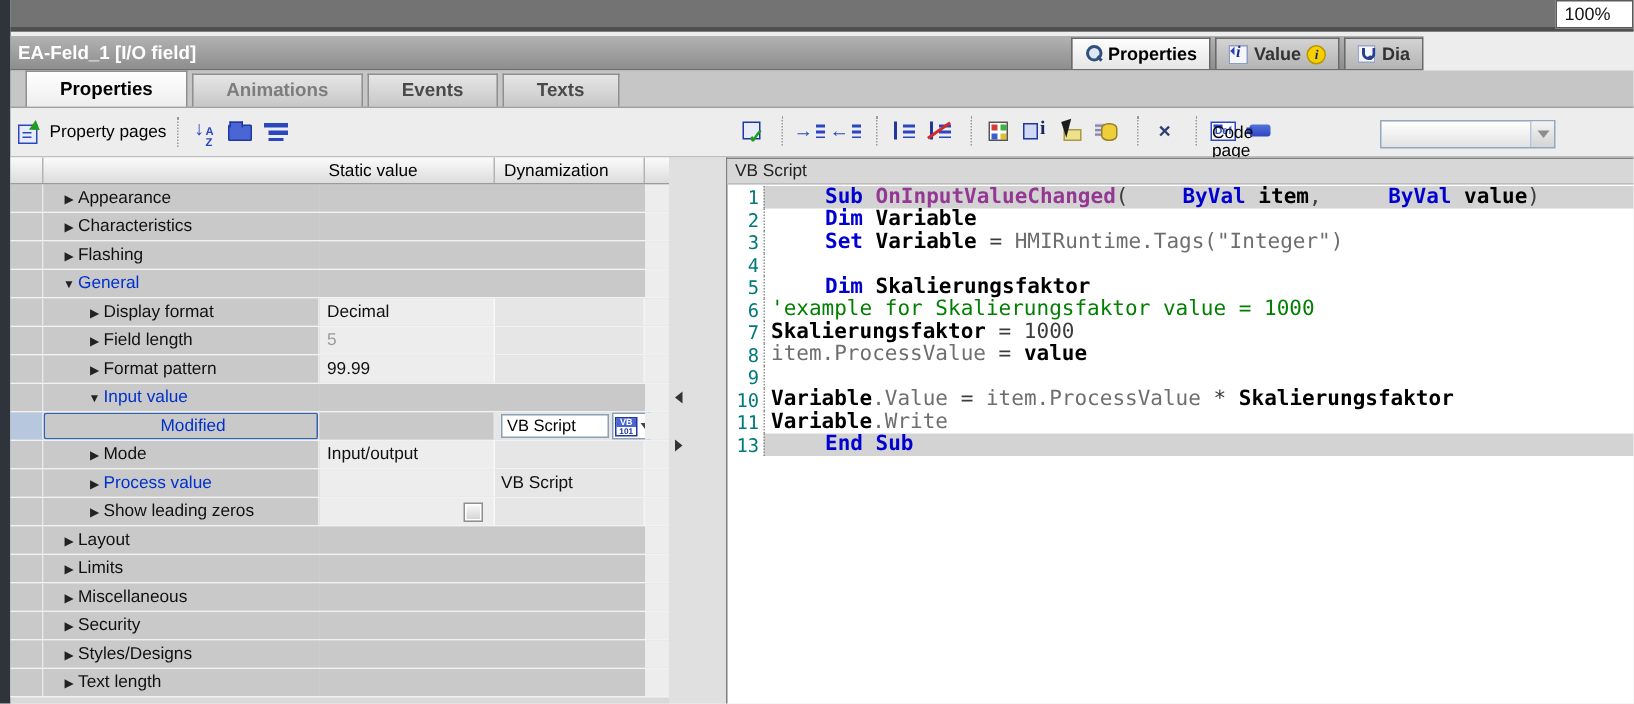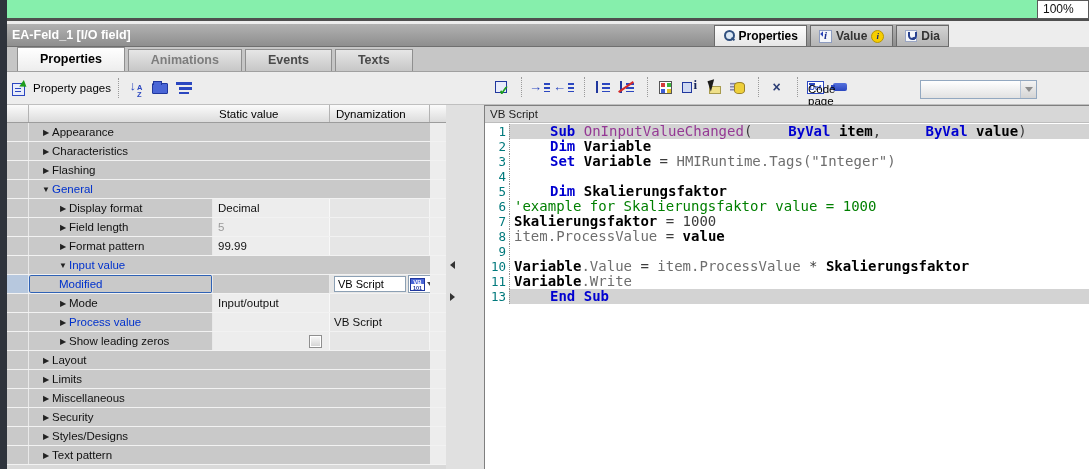--- a/index.html
+++ b/index.html
@@ -2,21 +2,21 @@
 <html><head>
 <meta charset="utf-8">
 <style>
   * { box-sizing: border-box; margin: 0; padding: 0; }
   html,body { width:1089px; height:469px; overflow:hidden;
     font-family:"Liberation Sans", sans-serif; background:#ededed; }
   .abs { position:absolute; }
 
   
   #left-strip { left:0; top:0; width:7px; height:469px; background:#2e333c; }
-  #top-bar { left:7px; top:0; width:1082px; height:21px; background:#86efac;
+  #top-bar { left:7px; top:0; width:1082px; height:21px; background:#737373;
     border-bottom:3px solid #4f4f4f; }
   #zoom-box { right:0; top:0; width:52px; height:19px; background:#fff;
     border:1px solid #5a5a5a; font-size:12px; line-height:17px; padding-left:5px; color:#111; }
 
   
   #title-bar { left:7px; top:24px; width:942px; height:23px;
     background:linear-gradient(#b2b2b2,#8e8e8e); border-bottom:1px solid #6f6f6f; overflow:hidden; }
   #title-text { left:5px; top:0; height:23px; line-height:23px; color:#fff;
     font-weight:bold; font-size:12.5px; }
   #insp-tabs { right:0; bottom:0; display:flex; gap:3px; }
@@ -187,21 +187,21 @@
   #editor { left:484px; top:105px; width:605px; height:364px; background:#fff;
     border-left:1px solid #7f7f7f; border-top:1px solid #7f7f7f; }
   #ed-header { height:17px; background:#d7d7d7; border-bottom:1px solid #bdbdbd;
     font-size:11.5px; line-height:16px; padding-left:5px; color:#222; }
   #code { font-family:"DejaVu Sans Mono", monospace; font-size:14px; padding-top:1px; }
   .cline { display:flex; height:15px; line-height:15px; }
   .ln { width:24px; text-align:right; padding-right:3px; color:#00797c; font-size:12.5px; flex:none; }
   .lbody { flex:1; border-left:1px dotted #8f8f8f; padding-left:4px; white-space:pre; }
   .cline.hl .lbody { background:#d3d3d3; }
   .kw { color:#0000d0; font-weight:bold;margin-left:36px; }
-  .proc { color:#943894; font-weight:normal; }
+  .proc { color:#943894; font-weight:bold; }
   .var { color:#000; font-weight:bold; }
   .obj { color:#6e6e6e; }
   .pln { color:#3c3c3c; }
   .cmt { color:#007f00; }
 </style>
 </head>
 <body>
 
 <div id="left-strip" class="abs"></div>
 
@@ -406,21 +406,21 @@
         <div class="cell cname" style="padding-left: 28px;">
           <span class="arrow">▼</span>
           <span class="lbl">Input value</span>
         </div>
         <div class="cell cstatic"></div>
         <div class="cell cdyn"></div>
         <div class="cell cextra"></div>
       </div>
       <div class="trow blue selected nostatic">
         <div class="cell gutter"></div>
-        <div class="cell cname" style="padding-left: 30px;">
+        <div class="cell cname" style="padding-left: 78px;">
           <span class="lbl">Modified</span>
         </div>
         <div class="cell cstatic"></div>
         <div class="cell cdyn">
           <span class="combo">
             <span class="combo-input">VB Script</span>
             <span class="combo-btn">
               <span class="vb-glyph">VB<br><span class="b">101</span></span>
               <span class="combo-arrow"></span>
             </span>
@@ -511,21 +511,21 @@
           <span class="lbl">Styles/Designs</span>
         </div>
         <div class="cell cstatic"></div>
         <div class="cell cdyn"></div>
         <div class="cell cextra"></div>
       </div>
       <div class="trow group">
         <div class="cell gutter"></div>
         <div class="cell cname" style="padding-left: 11px;">
           <span class="arrow">▶</span>
-          <span class="lbl">Text pattern</span>
+          <span class="lbl">Text length</span>
         </div>
         <div class="cell cstatic"></div>
         <div class="cell cdyn"></div>
         <div class="cell cextra"></div>
       </div>
     </div>
 </div>
 
 <div id="splitter" class="abs">
   <div id="split-handle">

